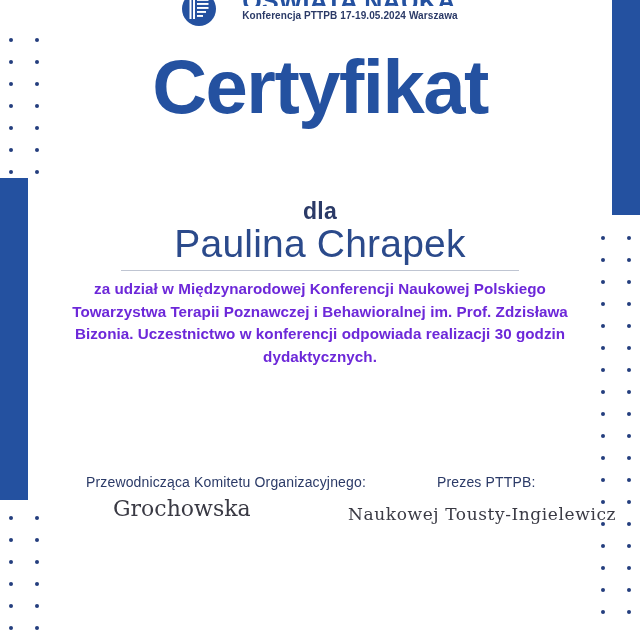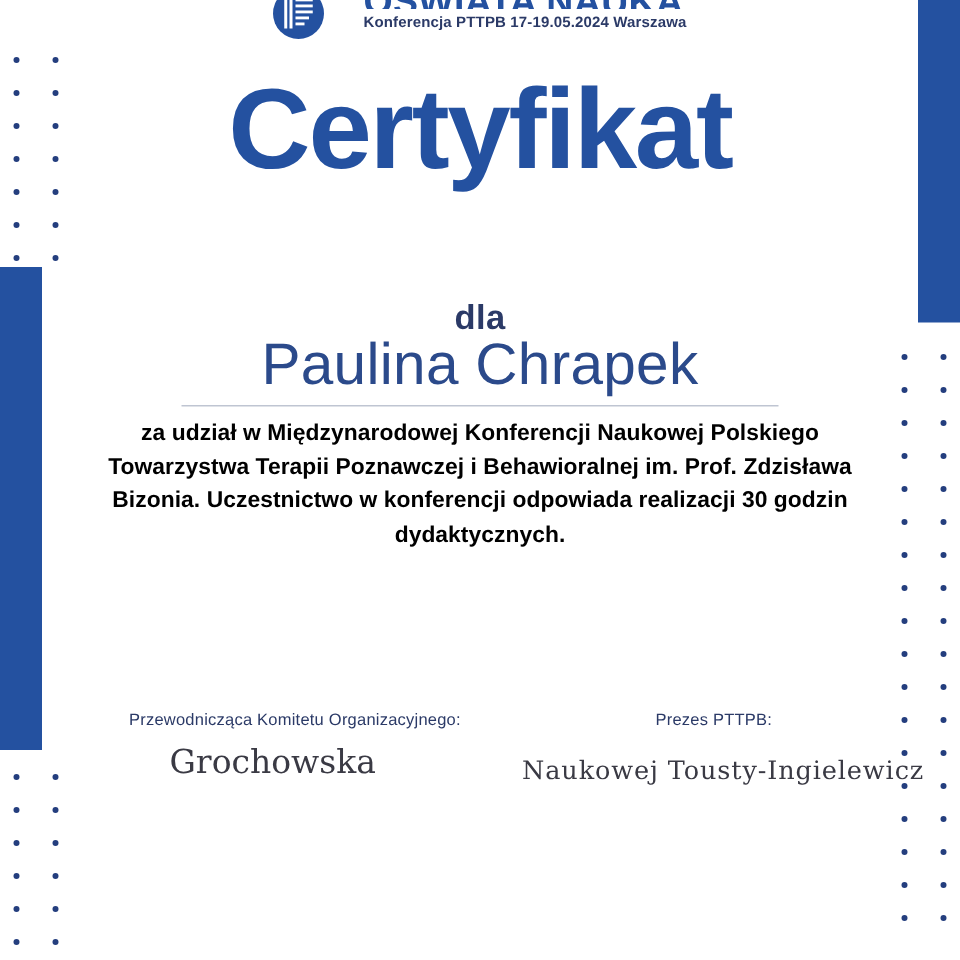--- a/index.html
+++ b/index.html
@@ -148,36 +148,36 @@
 
   
   .body-text {
     position: absolute;
     top: 278px;
     left: 70px;
     width: 500px;
     text-align: center;
     font-size: 15.2px;
     font-weight: bold;
-    color: #000000;
+    color: #6d28d9;
     line-height: 22.5px;
     letter-spacing: 0.05px;
   }
 
   
   .sign-area {
     position: absolute;
     top: 474px;
     left: 0;
     right: 0;
     height: 90px;
   }
   .sign-label {
     position: absolute;
-    font-size: 11px;
+    font-size: 14px;
     font-weight: normal;
     color: #2B3A67;
     letter-spacing: 0.15px;
     white-space: nowrap;
   }
   .sign-label-left  { left: 86px;  top: 0; }
   .sign-label-right { left: 437px; top: 0; }
 
   .sign-mark {
     position: absolute;

